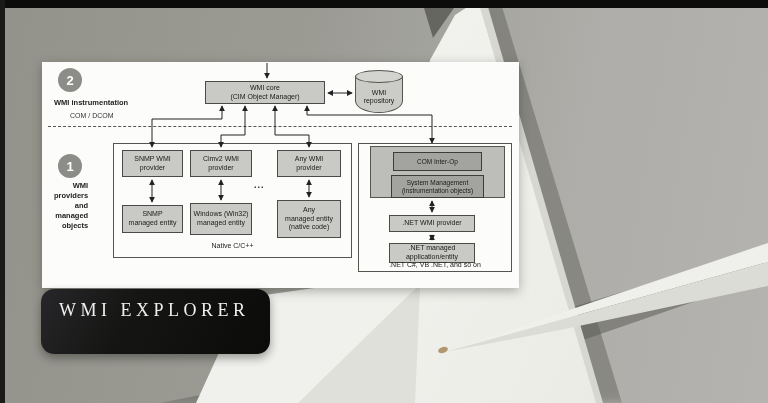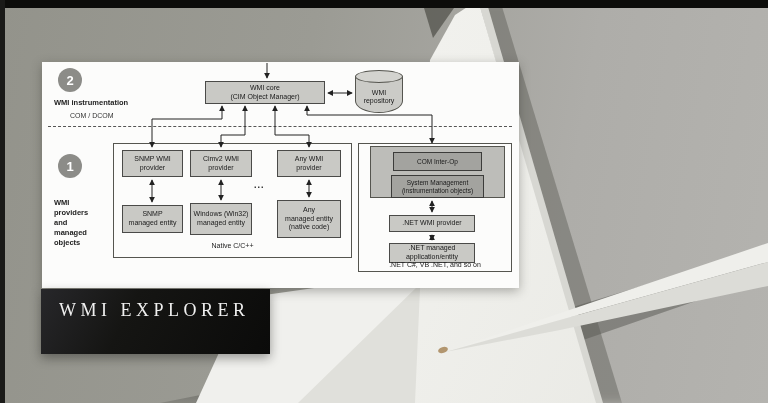--- a/index.html
+++ b/index.html
@@ -79,20 +79,21 @@
   .cyl-top{
     position:absolute;left:0;right:0;top:0;height:13px;background:#d3d3cf;
     border:1px solid #55554f;border-radius:50%;
   }
 
   
   .banner{
     position:absolute;left:41px;top:289px;width:229px;height:65px;
     background:linear-gradient(118deg,#27272a 0%,#151513 38%,#0b0b0a 100%);
     box-shadow:0 4px 10px rgba(18,18,14,.4);
+    border-radius:13px;
   }
   .banner-title{
     padding:11px 0 0 18px;color:#efefef;
     font-family:"Liberation Serif","DejaVu Serif",serif;
     font-size:18px;letter-spacing:4.5px;white-space:nowrap;
   }
 </style>
 </head>
 <body>
 
@@ -109,21 +110,21 @@
 <div class="strip-top"></div>
 <div class="strip-left"></div>
 
 <div class="panel">
 
   <div class="badge" style="left:16px;top:6px;">2</div>
   <div class="side-label" style="left:12px;top:36px;">WMI instrumentation</div>
   <div class="tiny-label" style="left:28px;top:50px;">COM / DCOM</div>
   <div class="dash-line"></div>
   <div class="badge" style="left:16px;top:92px;">1</div>
-  <div class="side-label" style="left:12px;top:136px;">WMI
+  <div class="side-label" style="left:12px;top:119px;text-align:right;">WMI
 providers
 and
 managed
 objects</div>
 
   <div class="dbox" style="left:163px;top:19px;width:120px;height:23px;">WMI core
 (CIM Object Manager)</div>
   <div class="cyl">
     <div class="cyl-body">WMI
 repository</div>

